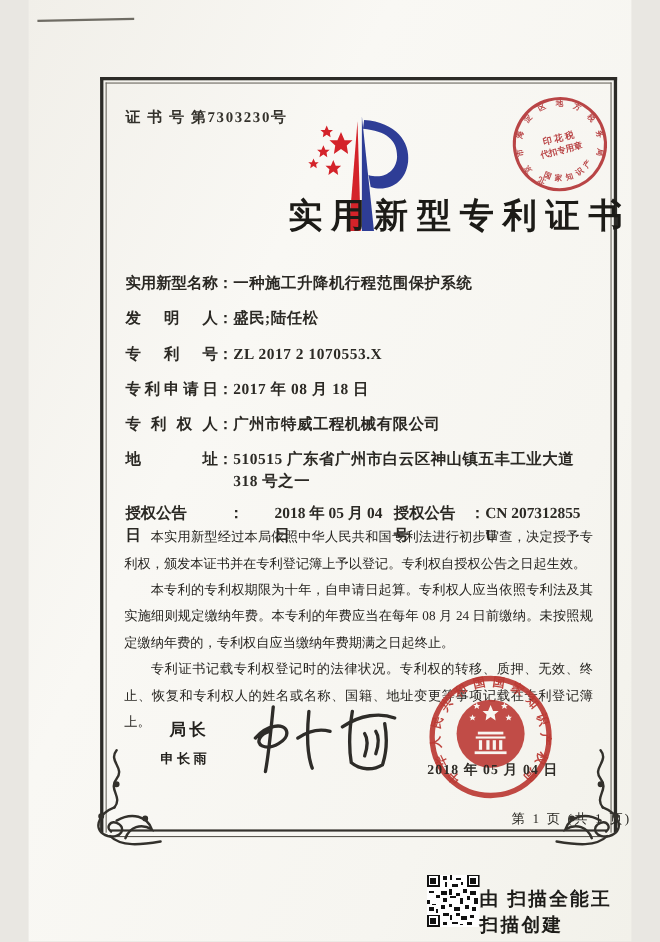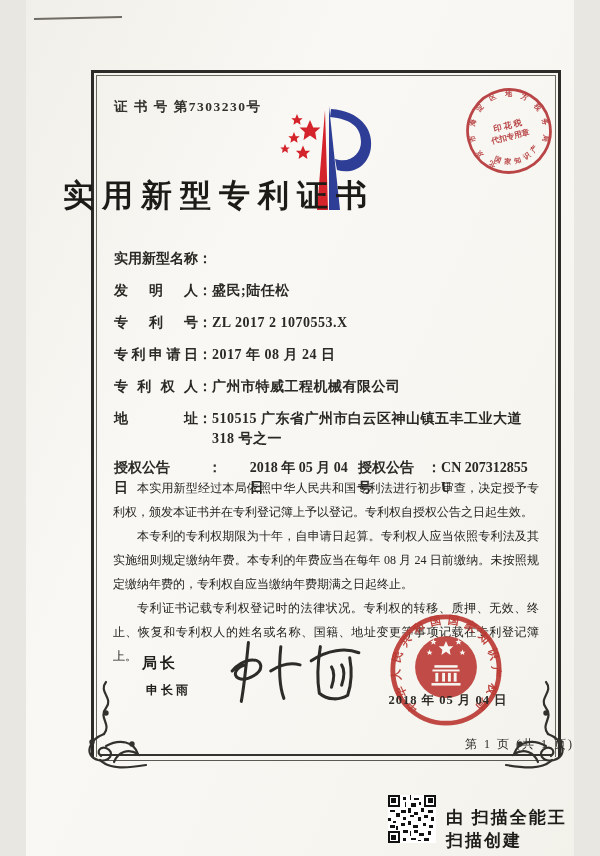--- a/index.html
+++ b/index.html
@@ -14,48 +14,48 @@
     position:absolute;left:65px;top:70px;width:464px;height:684px;
     border:3px solid #2c2b27;border-bottom:none;
   }
   .frame::after{
     content:"";position:absolute;left:2px;right:2px;top:2px;bottom:0;
     border:1px solid #6a675f;border-bottom:none;
   }
   .cert-no{position:absolute;left:88px;top:98px;font-size:13.5px;font-weight:700;letter-spacing:1.5px;color:#33312b;}
   .logo{position:absolute;left:240px;top:98px;width:118px;height:118px;}
   .title{
-    position:absolute;left:0;right:0;top:175px;text-align:left;
+    position:absolute;left:0;right:0;top:175px;text-align:right;
     font-size:31px;font-weight:700;letter-spacing:8px;text-indent:8px;color:#1c1b17;padding-left:29px;
   }
   .tax-seal{position:absolute;left:437px;top:85px;width:92px;height:92px;transform:rotate(-14deg);opacity:.93;}
   .fields{position:absolute;left:88px;top:249px;width:426px;font-size:14px;font-weight:700;color:#2b2924;}
   .frow{display:flex;margin-bottom:12px;line-height:20px;}
   .flabel{display:inline-block;width:84px;text-align:justify;text-align-last:justify;flex:none;}
   .fcolon{flex:none;}
   .fvalue{flex:1;letter-spacing:.5px;}
   .grant-row{position:absolute;left:88px;top:458px;width:426px;display:flex;font-size:14px;font-weight:700;color:#2b2924;line-height:20px;}
   .grant-left{width:244px;display:flex;gap:28px;}
   .grant-right{flex:1;display:flex;}
   .paras{position:absolute;left:87px;top:476px;width:426px;font-size:12px;line-height:24px;text-align:justify;color:#262420;}
   .paras p{margin:0;text-indent:2em;}
-  .sig-title{position:absolute;left:116px;top:654px;font-family:"Liberation Sans","DejaVu Sans",sans-serif;font-weight:700;font-size:15px;letter-spacing:3px;color:#23211d;}
+  .sig-title{position:absolute;left:128px;top:654px;font-family:"Liberation Sans","DejaVu Sans",sans-serif;font-weight:700;font-size:15px;letter-spacing:3px;color:#23211d;}
   .sig-name{position:absolute;left:120px;top:682px;font-family:"Liberation Sans","DejaVu Sans",sans-serif;font-weight:700;font-size:12px;letter-spacing:3px;color:#23211d;}
   .sig-script{position:absolute;left:192px;top:636px;width:152px;height:74px;}
   .office-seal{position:absolute;left:362px;top:612px;width:116px;height:116px;}
   .seal-date{position:absolute;left:352px;top:692px;width:140px;text-align:center;font-size:12.5px;font-weight:700;letter-spacing:1px;color:#2e2b26;z-index:5;}
   .page-num{position:absolute;left:0;right:0;top:736px;text-align:right;font-size:12px;letter-spacing:2px;color:#2b2a25;}
   .bottom-rule{position:absolute;left:74px;top:754px;width:452px;height:4px;border-top:2px solid #35332e;border-bottom:1px solid #5c5952;}
   .ornament{position:absolute;top:680px;width:80px;height:94px;}
   .ornament.left{left:44px;}
   .ornament.right{left:476px;transform:scaleX(-1);}
   .qr{position:absolute;left:362px;top:795px;width:48px;height:48px;}
   .scan-credit{
-    position:absolute;left:420px;top:806px;
-    font-family:Liberation Sans, sans-serif;
+    position:absolute;left:410px;top:806px;
+    font-family:Liberation Serif, serif;
     font-size:17px;font-weight:600;letter-spacing:2px;color:#1d1c19;
   }
 </style>
 </head>
 <body>
 
 <div class="page">
 
   <div class="scan-line"></div>
 
@@ -97,35 +97,36 @@
       <textPath href="#taxBottomArc" startOffset="8" textLength="78" lengthAdjust="spacing">国家知识产权局</textPath>
     </text>
     <text x="50" y="47" text-anchor="middle" font-size="9" font-weight="700" fill="#b5383a">印 花 税</text>
     <text x="50" y="59" text-anchor="middle" font-size="8.5" font-weight="700" fill="#b5383a">代扣专用章</text>
   </svg>
 
   <div class="fields">
     <div class="frow">
       <span class="flabel">实用新型名称</span>
         <span class="fcolon">：</span>
+      <span class="fvalue">一种施工升降机行程范围保护系统</span>
     </div>
     <div class="frow">
       <span class="flabel">发明人</span>
         <span class="fcolon">：</span>
       <span class="fvalue">盛民;陆任松</span>
     </div>
     <div class="frow">
       <span class="flabel">专利号</span>
         <span class="fcolon">：</span>
       <span class="fvalue">ZL 2017 2 1070553.X</span>
     </div>
     <div class="frow">
       <span class="flabel">专利申请日</span>
         <span class="fcolon">：</span>
-      <span class="fvalue">2017 年 08 月 24 日</span>
+      <span class="fvalue">2017 年 08 月 18 日</span>
     </div>
     <div class="frow">
       <span class="flabel">专利权人</span>
         <span class="fcolon">：</span>
       <span class="fvalue">广州市特威工程机械有限公司</span>
     </div>
     <div class="frow">
       <span class="flabel">地址</span>
         <span class="fcolon">：</span>
       <span class="fvalue">510515 广东省广州市白云区神山镇五丰工业大道 318 号之一</span>

